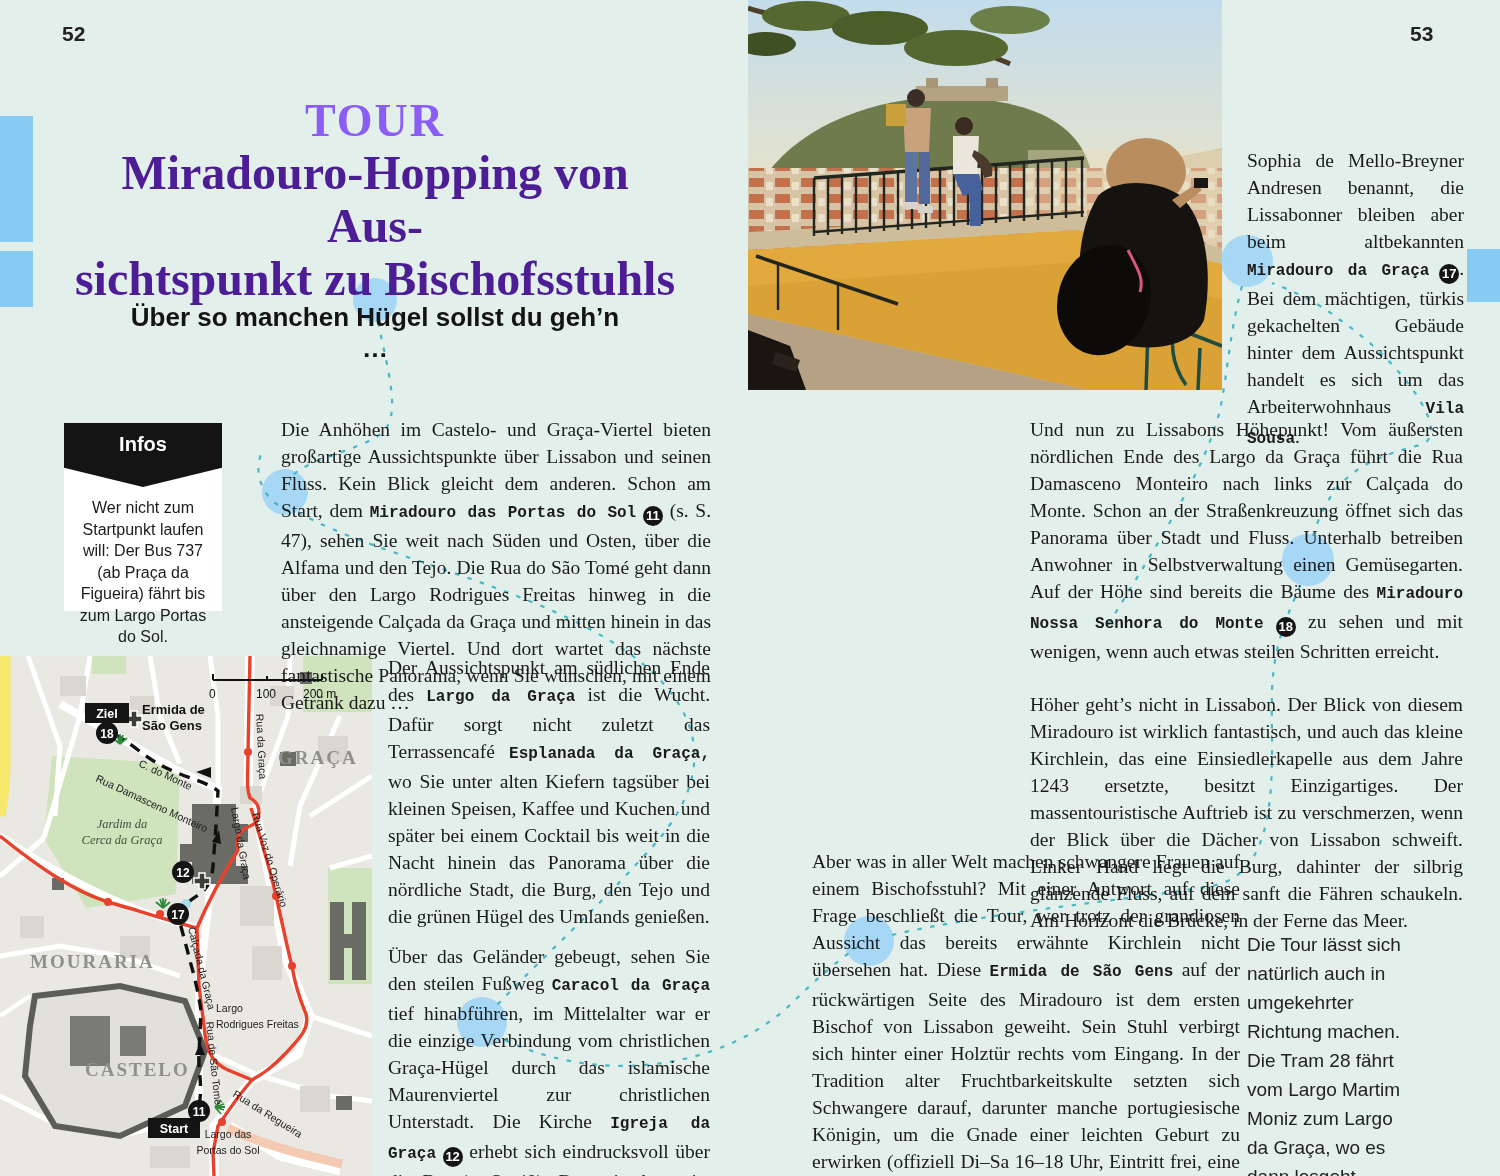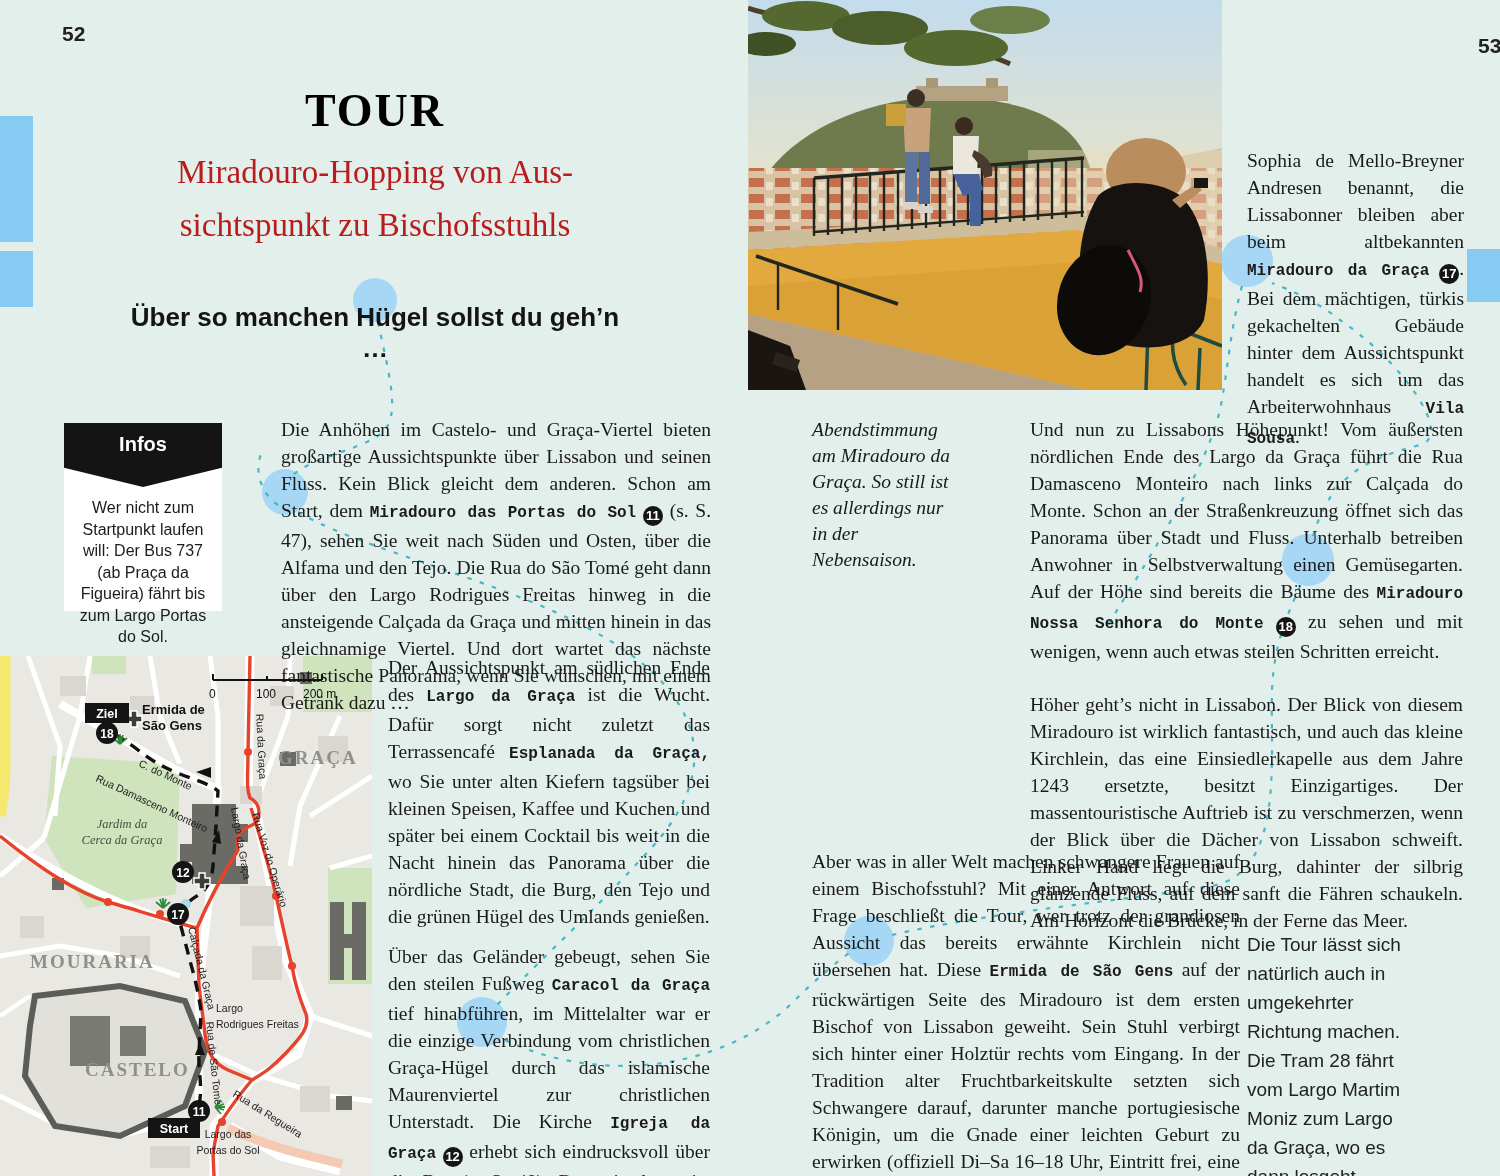--- a/index.html
+++ b/index.html
@@ -4,24 +4,24 @@
 <style>
   html,body{margin:0;padding:0;}
   .page{position:relative;width:1500px;height:1176px;background:#e3efeb;overflow:hidden;
         font-family:"Liberation Serif",serif;color:#1a1a1a;}
   .abs{position:absolute;}
   
   .tab{position:absolute;background:#87cbf2;}
   
   .pagenum{position:absolute;font-family:Liberation Sans, sans-serif;font-weight:700;font-size:21px;color:#222;}
   
-  .kicker{position:absolute;left:90px;top:84px;width:570px;text-align:center;
-          font-family:"Liberation Serif",serif;font-weight:700;font-size:46px;letter-spacing:2px;color:#000000;}
+  .kicker{position:absolute;left:90px;top:94px;width:570px;text-align:center;
+          font-family:"Liberation Serif",serif;font-weight:700;font-size:46px;letter-spacing:2px;color:#8b5cf6;}
   .title{position:absolute;left:70px;top:146px;width:610px;text-align:center;
-         font-family:"Liberation Serif",serif;font-weight:400;font-size:33px;line-height:53px;color:#b91c1c;}
+         font-family:"Liberation Serif",serif;font-weight:700;font-size:48px;line-height:53px;color:#4c1d95;}
   .subtitle{position:absolute;left:120px;top:302px;width:510px;text-align:center;
             font-family:"Liberation Sans",sans-serif;font-weight:700;font-size:26px;color:#141414;}
   
   .col{position:absolute;text-align:justify;font-size:19.5px;line-height:27px;}
   .col p{margin:0 0 13px 0;}
   .b{font-family:Liberation Mono, monospace;font-weight:700;font-size:16px;}
   .i{font-style:italic;}
   .mk{display:inline-block;width:20px;height:20px;border-radius:50%;background:#151515;color:#fff;
       font-family:"Liberation Sans",sans-serif;font-weight:700;font-size:13px;line-height:20px;
       text-align:center;vertical-align:-3px;}
@@ -50,21 +50,21 @@
 </head>
 <body>
 
 <div class="page">
 
   <div class="tab" style="left:0;top:116px;width:33px;height:126px;"></div>
   <div class="tab" style="left:0;top:251px;width:33px;height:56px;"></div>
   <div class="tab" style="left:1467px;top:249px;width:33px;height:53px;"></div>
 
   <div class="pagenum" style="left:62px;top:22px;">52</div>
-  <div class="pagenum" style="left:1478px;top:22px;margin-top:12px;">53</div>
+  <div class="pagenum" style="left:1410px;top:22px;">53</div>
 
   <svg class="abs" style="left:0;top:656px;" width="372" height="520" viewBox="0 0 372 520">
     <rect x="0" y="0" width="372" height="520" fill="#eae8e3"></rect>
 
     <polygon points="52,100 180,108 176,238 86,252 44,182" fill="#cfe3bd"></polygon>
     <rect x="303" y="0" width="69" height="56" fill="#cfe3bd"></rect>
     <rect x="328" y="212" width="44" height="116" fill="#cfe3bd"></rect>
     <polygon points="60,352 150,345 165,420 120,465 60,455" fill="#cde0bb"></polygon>
     <rect x="92" y="0" width="34" height="18" fill="#cfe3bd"></rect>
 
@@ -321,21 +321,20 @@
     <div class="body">Wer nicht zum Startpunkt laufen will: Der Bus 737 (ab Praça da Figueira) fährt bis zum Largo Portas do Sol.</div>
   </div>
 
   <div class="col" style="left:281px;top:416px;width:430px;"><span>Die Anhöhen im Castelo- und Graça-Viertel bieten großartige Aussichtspunkte über Lissabon und seinen Fluss. Kein Blick gleicht dem anderen. Schon am Start, dem </span><span class="b">Miradouro das Portas do Sol</span><span> </span><span class="mk">11</span><span> (s. S. 47), sehen Sie weit nach Süden und Osten, über die Alfama und den Tejo. Die Rua do São Tomé geht dann über den Largo Rodrigues Freitas hinweg in die ansteigende Calçada da Graça und mitten hinein in das gleichnamige Viertel. Und dort wartet das nächste fantastische Panorama, wenn Sie wünschen, mit einem Getränk dazu …</span></div>
 
   <div class="col" style="left:388px;top:654px;width:322px;">
     <p><span>Der Aussichtspunkt am südlichen Ende des </span><span class="b">Largo da Graça</span><span> ist die Wucht. Dafür sorgt nicht zuletzt das Terrassencafé </span><span class="b">Esplanada da Graça,</span><span> wo Sie unter alten Kiefern tagsüber bei kleinen Speisen, Kaffee und Kuchen und später bei einem Cocktail bis weit in die Nacht hinein das Panorama über die nördliche Stadt, die Burg, den Tejo und die grünen Hügel des Umlands genießen.</span></p>
     <p><span>Über das Geländer gebeugt, sehen Sie den steilen Fußweg </span><span class="b">Caracol da Graça</span><span> tief hinabführen, im Mittelalter war er die einzige Verbindung vom christlichen Graça-Hügel durch das islamische Maurenviertel zur christlichen Unterstadt. Die Kirche </span><span class="b">Igreja da Graça</span><span> </span><span class="mk">12</span><span> erhebt sich eindrucksvoll über die Bar (s. S. 48). Der </span><span class="i">miradouro</span><span> ist übrigens seit ein paar Jahren offiziell nach der auch ins Deutsche übersetzten Schriftstellerin</span></p>
   </div>
 
-  <div class="caption">Abendstimmung am Miradouro da Graça. So still ist es allerdings nur in der Nebensaison.</div>
 
   <div class="col" style="left:1247px;top:147px;width:217px;"><span>Sophia de Mello-Breyner Andresen benannt, die Lissabonner bleiben aber beim altbekannten </span><span class="b">Miradouro da Graça</span><span> </span><span class="mk">17</span><span>. Bei dem mächtigen, türkis gekachelten Gebäude hinter dem Aussichtspunkt handelt es sich um das Arbeiterwohnhaus </span><span class="b">Vila Sousa</span><span>.</span></div>
 
   <div class="col" style="left:1030px;top:416px;width:433px;">
     <p style="margin-bottom:26px;"><span>Und nun zu Lissabons Höhepunkt! Vom äußersten nördlichen Ende des Largo da Graça führt die Rua Damasceno Monteiro nach links zur Calçada do Monte. Schon an der Straßenkreuzung öffnet sich das Panorama über Stadt und Fluss. Unterhalb betreiben Anwohner in Selbstverwaltung einen Gemüsegarten. Auf der Höhe sind bereits die Bäume des </span><span class="b">Miradouro Nossa Senhora do Monte</span><span> </span><span class="mk">18</span><span> zu sehen und mit wenigen, wenn auch etwas steilen Schritten erreicht.</span></p>
     <p><span>Höher geht’s nicht in Lissabon. Der Blick von diesem Miradouro ist wirklich fantastisch, und auch das kleine Kirchlein, das eine Einsiedlerkapelle aus dem Jahre 1243 ersetzte, besitzt Einzigartiges. Der massentouristische Auftrieb ist zu verschmerzen, wenn der Blick über die Dächer von Lissabon schweift. Linker Hand liegt die Burg, dahinter der silbrig glänzende Fluss, auf dem sanft die Fähren schaukeln. Am Horizont die Brücke, in der Ferne das Meer.</span></p>
   </div>
 
   <div class="col" style="left:812px;top:848px;width:428px;"><span>Aber was in aller Welt machen schwangere Frauen auf einem Bischofsstuhl? Mit einer Antwort auf diese Frage beschließt die Tour, wer trotz der grandiosen Aussicht das bereits erwähnte Kirchlein nicht übersehen hat. Diese </span><span class="b">Ermida de São Gens</span><span> auf der rückwärtigen Seite des Miradouro ist dem ersten Bischof von Lissabon geweiht. Sein Stuhl verbirgt sich hinter einer Holztür rechts vom Eingang. In der Tradition alter Fruchtbarkeitskulte setzten sich Schwangere darauf, darunter manche portugiesische Königin, um die Gnade einer leichten Geburt zu erwirken (offiziell Di–Sa 16–18 Uhr, Eintritt frei, eine Spende für die Ansicht des Bischofsstuhls wird gerne gesehen).</span></div>
 

